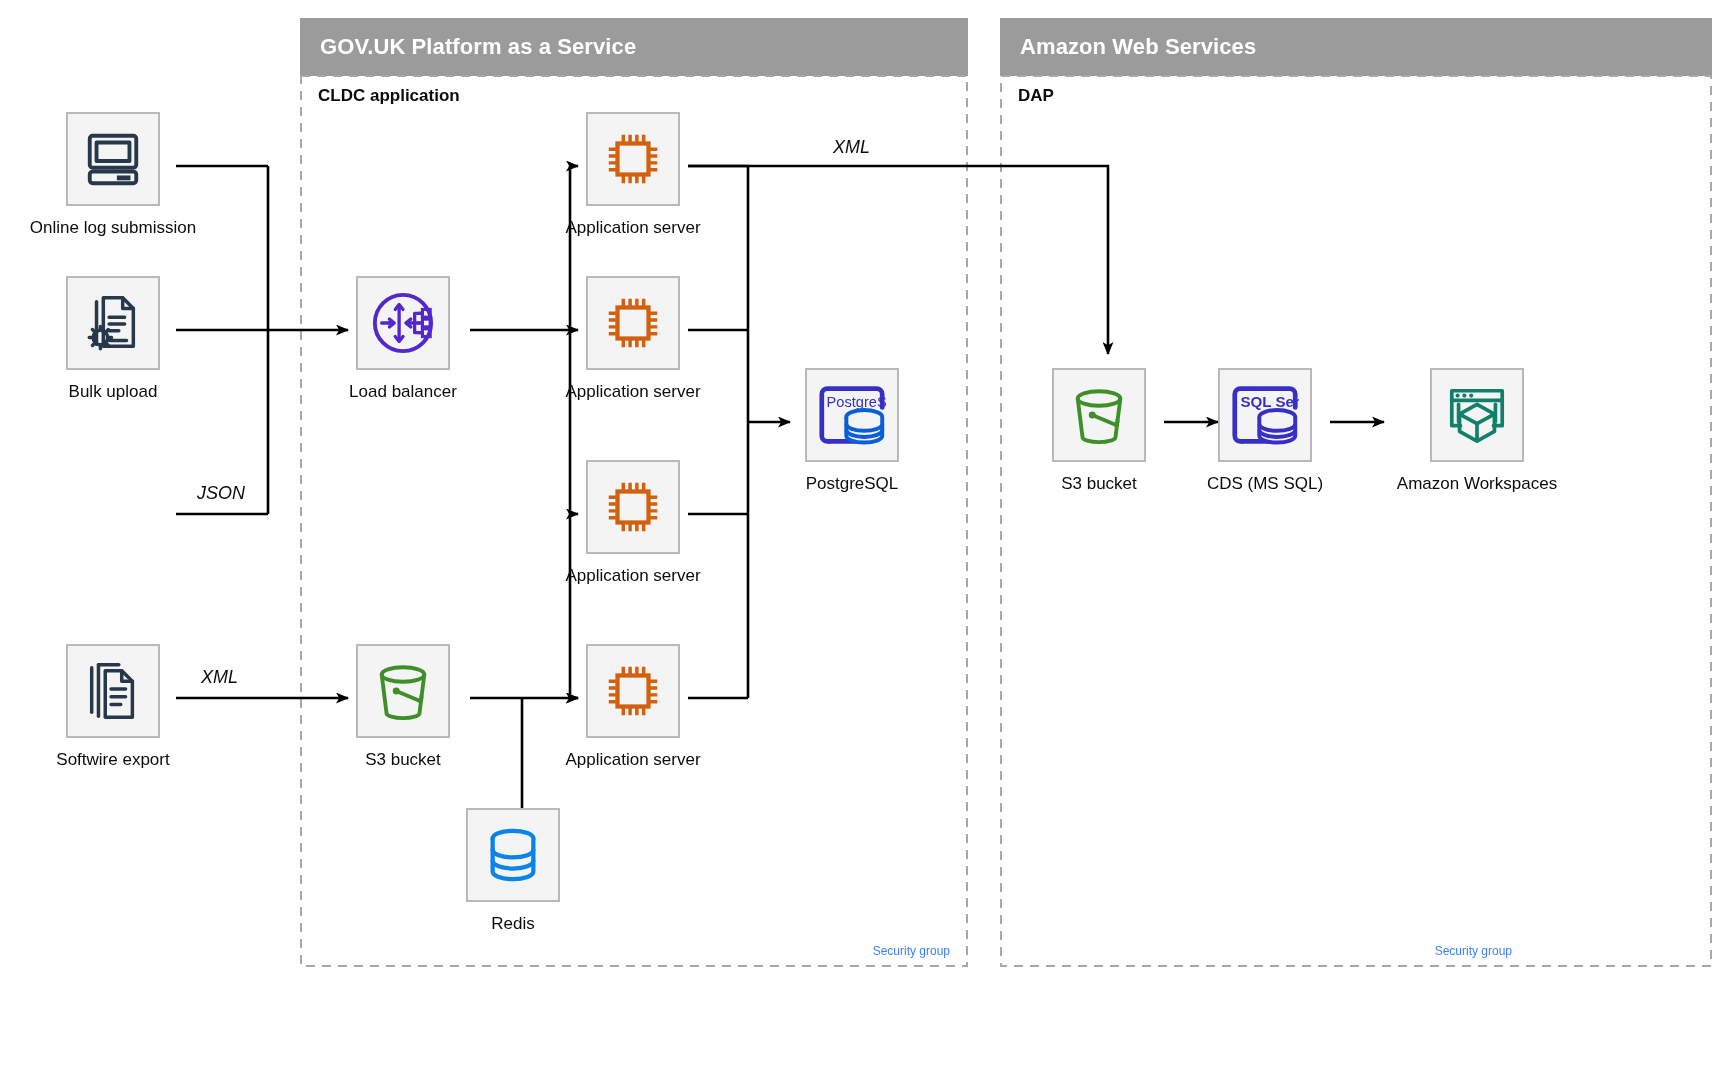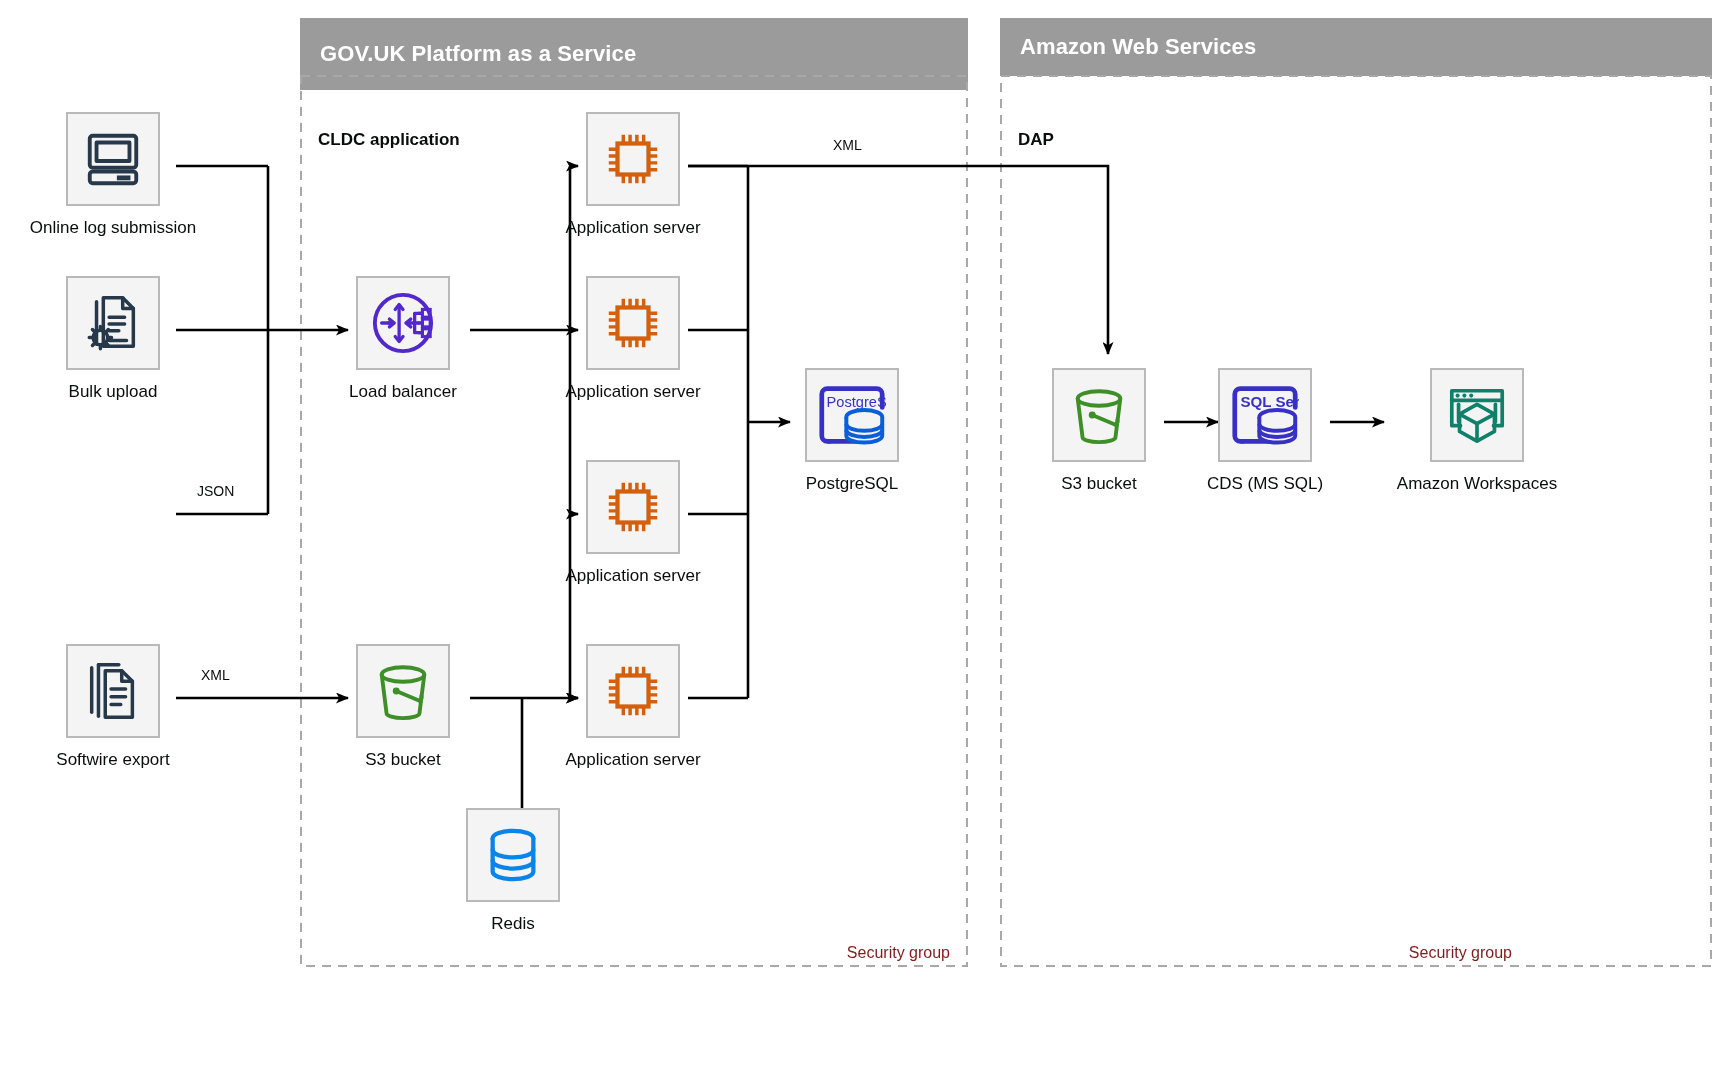--- a/index.html
+++ b/index.html
@@ -4,37 +4,37 @@
 <style>
   html,body{margin:0;padding:0;background:#ffffff;}
   body{width:1712px;height:1082px;overflow:hidden;
        font-family:"Liberation Sans","DejaVu Sans",sans-serif;}
   #stage{position:relative;width:1712px;height:1082px;background:#fff;}
   svg.layer{position:absolute;left:0;top:0;width:1712px;height:1082px;}
 
   .zone-header{position:absolute;background:#9b9b9b;display:flex;align-items:center;}
   .zone-header span{color:#ffffff;font-size:22px;font-weight:bold;padding-left:20px;letter-spacing:.1px;}
 
-  .zone-sub{position:absolute;font-size:17px;font-weight:bold;color:#0b0c0c;margin-top:44px;}
-  .zone-foot{position:absolute;font-size:16px;color:#7f1d1d;text-align:right;}
+  .zone-sub{position:absolute;font-size:17px;font-weight:bold;color:#0b0c0c;}
+  .zone-foot{position:absolute;font-size:12px;color:#3b82f6;text-align:right;}
 
   .node{position:absolute;}
   .node .box{width:94px;height:94px;background:#f4f4f4;border:2px solid #b9b9b9;
        box-sizing:border-box;display:flex;align-items:center;justify-content:center;}
   .node .cap{position:absolute;top:106px;left:50%;transform:translateX(-50%);
        white-space:nowrap;font-size:17px;color:#0b0c0c;text-align:center;}
 
-  .edge-label{position:absolute;font-size:14px;color:#0b0c0c;white-space:nowrap;}
+  .edge-label{position:absolute;font-size:18px;color:#0b0c0c;white-space:nowrap;font-style:italic;}
 </style>
 </head>
 <body>
 
 <div id="stage">
 
-  <div class="zone-header" style="left:300px;top:18px;width:668px;height:72px;">
+  <div class="zone-header" style="left:300px;top:18px;width:668px;height:58px;">
     <span>GOV.UK Platform as a Service</span>
   </div>
   <div class="zone-sub" style="left:318px;top:86px;">CLDC application</div>
   <div class="zone-foot" style="left:700px;top:944px;width:250px;">Security group</div>
 
   <div class="zone-header" style="left:1000px;top:18px;width:856px;height:58px;">
     <span>Amazon Web Services</span>
   </div>
   <div class="zone-sub" style="left:1018px;top:86px;">DAP</div>
   <div class="zone-foot" style="left:1262px;top:944px;width:250px;">Security group</div>

